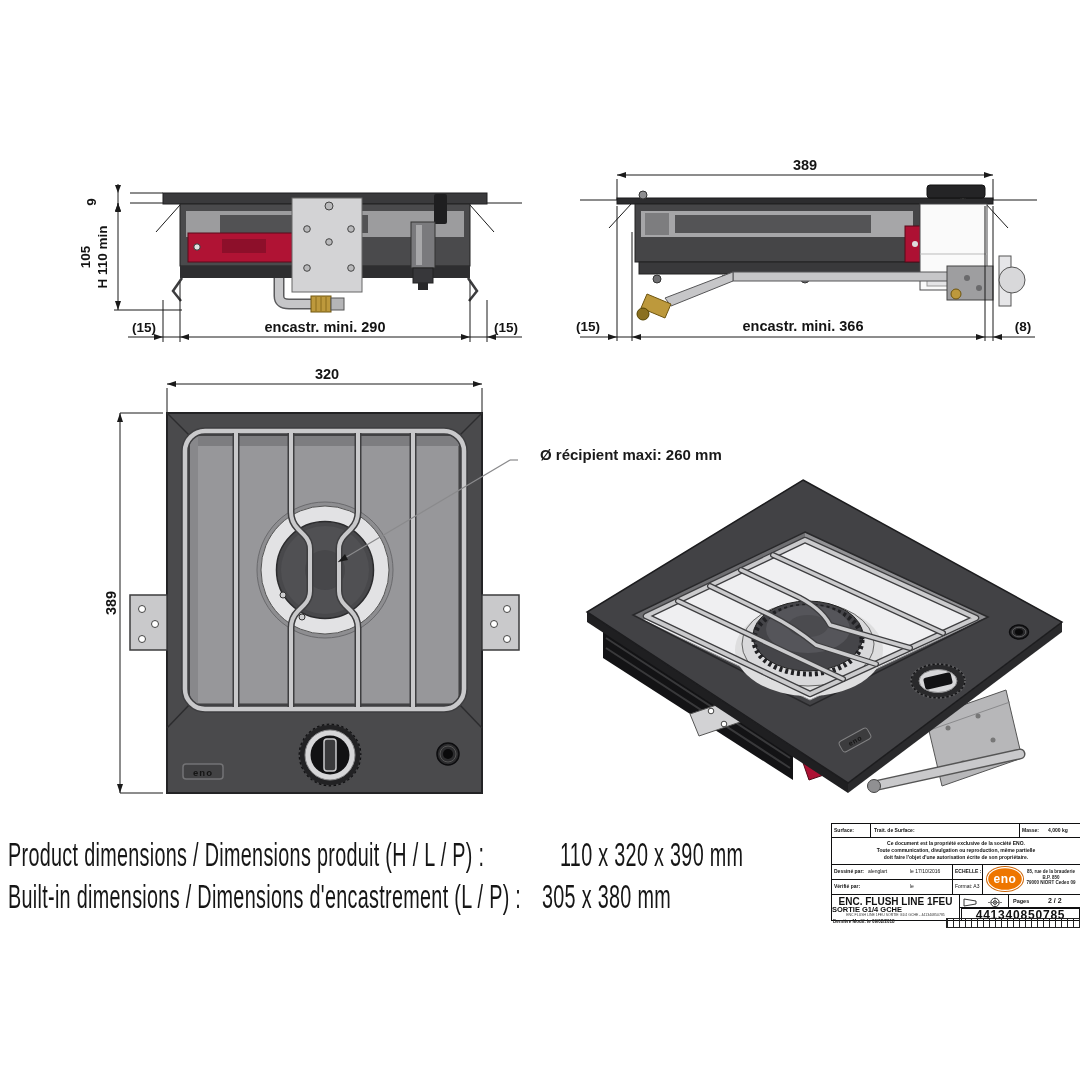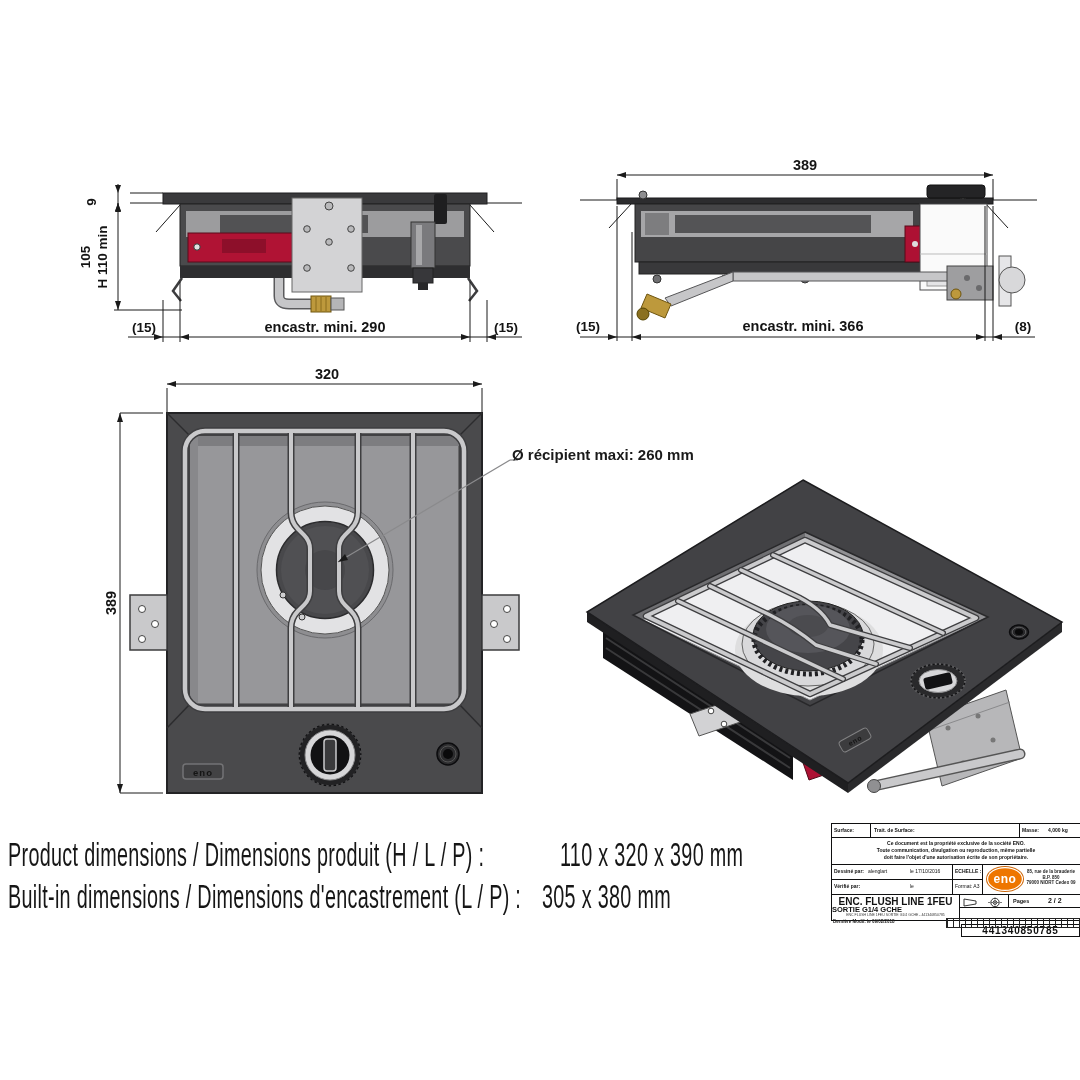--- a/index.html
+++ b/index.html
@@ -2,39 +2,39 @@
 <html><head>
 <meta charset="utf-8">
 <style>
   html,body{margin:0;padding:0;background:#fff;}
   .canvas{position:relative;width:1080px;height:1080px;background:#ffffff;overflow:hidden;
           font-family:"Liberation Sans",sans-serif;color:#1a1a1a;}
   svg{position:absolute;overflow:visible;}
   svg text{font-family:"Liberation Sans",sans-serif;fill:#141414;}
   .dim{font-weight:bold;font-size:13.5px;}
   .dimbig{font-weight:bold;font-size:14.5px;}
-  .anno{position:absolute;left:512px;top:446px;font-weight:bold;font-size:15px;white-space:nowrap;}
+  .anno{position:absolute;left:540px;top:446px;font-weight:bold;font-size:15px;white-space:nowrap;}
   
   .sline{position:absolute;font-size:33px;letter-spacing:0.5px;white-space:nowrap;
          transform:scaleX(0.60);transform-origin:0 0;color:#161616;}
   
   .tblock{position:absolute;left:831px;top:823px;width:248px;height:96px;border:1.5px solid #0f0f10;
           background:#fff;font-size:5px;color:#111;}
   .tb-abs{position:absolute;white-space:nowrap;}
   .vline{position:absolute;border-left:1px solid #0f0f10;}
   .hline{position:absolute;border-top:1px solid #0f0f10;}
   .b{font-weight:bold;}
   .eno-logo{position:absolute;left:155px;top:43px;width:36px;height:24px;border-radius:50%;
             background:#ee7600;box-shadow:inset 0 0 0 1.2px #fff,0 0 0 1px #c9650b;
             display:flex;align-items:center;justify-content:center;color:#fff;
             font-weight:bold;font-size:12px;letter-spacing:0.5px;}
   .addr{position:absolute;left:192px;top:45px;width:54px;font-size:4.5px;line-height:5.6px;
         font-weight:bold;text-align:center;color:#222;}
-  .pnbox{position:absolute;left:129px;top:100px;width:117px;height:11px;border:1px solid #0f0f10;
-         display:flex;align-items:center;justify-content:center;font-weight:bold;font-size:10px;
+  .pnbox{position:absolute;left:129px;top:84px;width:117px;height:11px;border:1px solid #0f0f10;
+         display:flex;align-items:center;justify-content:center;font-weight:bold;font-size:12px;
          letter-spacing:0.8px;}
   .fileline{position:absolute;left:0px;top:89px;width:127px;text-align:center;font-size:3.5px;
             color:#333;overflow:hidden;white-space:nowrap;text-decoration:underline;}
   .modif{position:absolute;left:833px;top:919px;font-size:4.5px;font-weight:bold;color:#222;white-space:nowrap;}
   .ticks{position:absolute;left:946px;top:918px;width:133px;height:8px;border:1px solid #222;
          background:repeating-linear-gradient(90deg,#222 0 1px,transparent 1px 6px);}
 </style>
 </head>
 <body>
 

